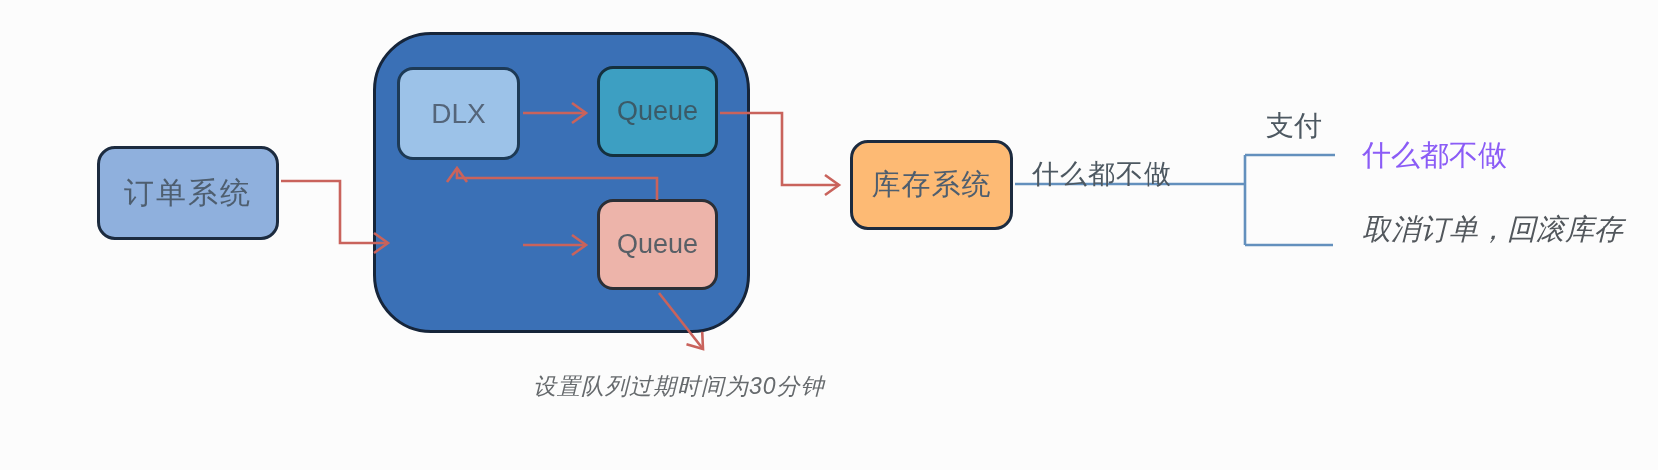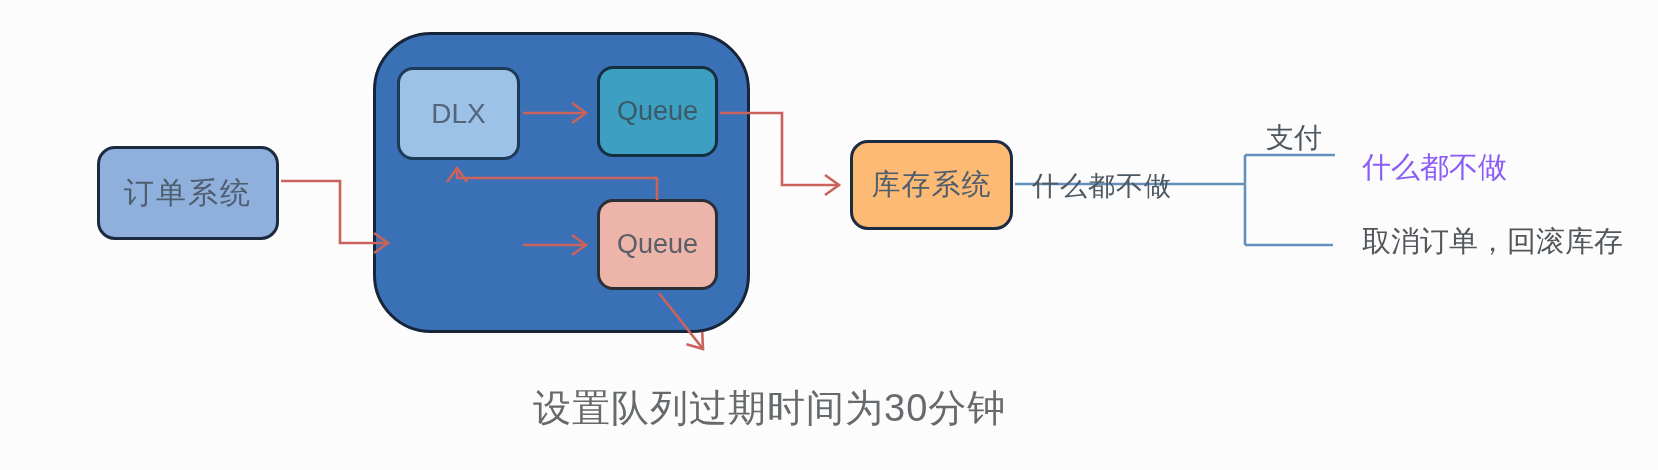--- a/index.html
+++ b/index.html
@@ -81,28 +81,27 @@
     width: 1658px; height: 470px;
     z-index: 3;
     pointer-events: none;
   }
 
   .float-label {
     position: absolute;
     color: #4d5861;
     white-space: nowrap;
     z-index: 4;
-    margin-top: 12px;
   }
   .lbl-judge  { left: 1032px; top: 156px; font-size: 27px; letter-spacing: 1px; }
   .lbl-paid   { left: 1266px; top: 107px; font-size: 28px; }
   .lbl-unpaid { left: 1260px; top: 251px; font-size: 28px; }
   .lbl-nothing{ left: 1362px; top: 136px; font-size: 29px; color: #8b5cf6; }
-  .lbl-cancel { left: 1362px; top: 210px; font-size: 29px; color: #52575c; }
-  .lbl-note   { left: 533px;  top: 371px; font-size: 38px; color: #666a6d; letter-spacing: 1px; }
+  .lbl-cancel { left: 1362px; top: 210px; font-size: 29px; color: #52575c; font-style: italic; }
+  .lbl-note   { left: 533px;  top: 371px; font-size: 23px; color: #666a6d; letter-spacing: 1px; font-style: italic; }
 </style>
 </head>
 <body>
 
 <div class="canvas">
 
   <div class="group-box"></div>
 
   <div class="node order-system">
     <span class="node-label">订单系统</span>

